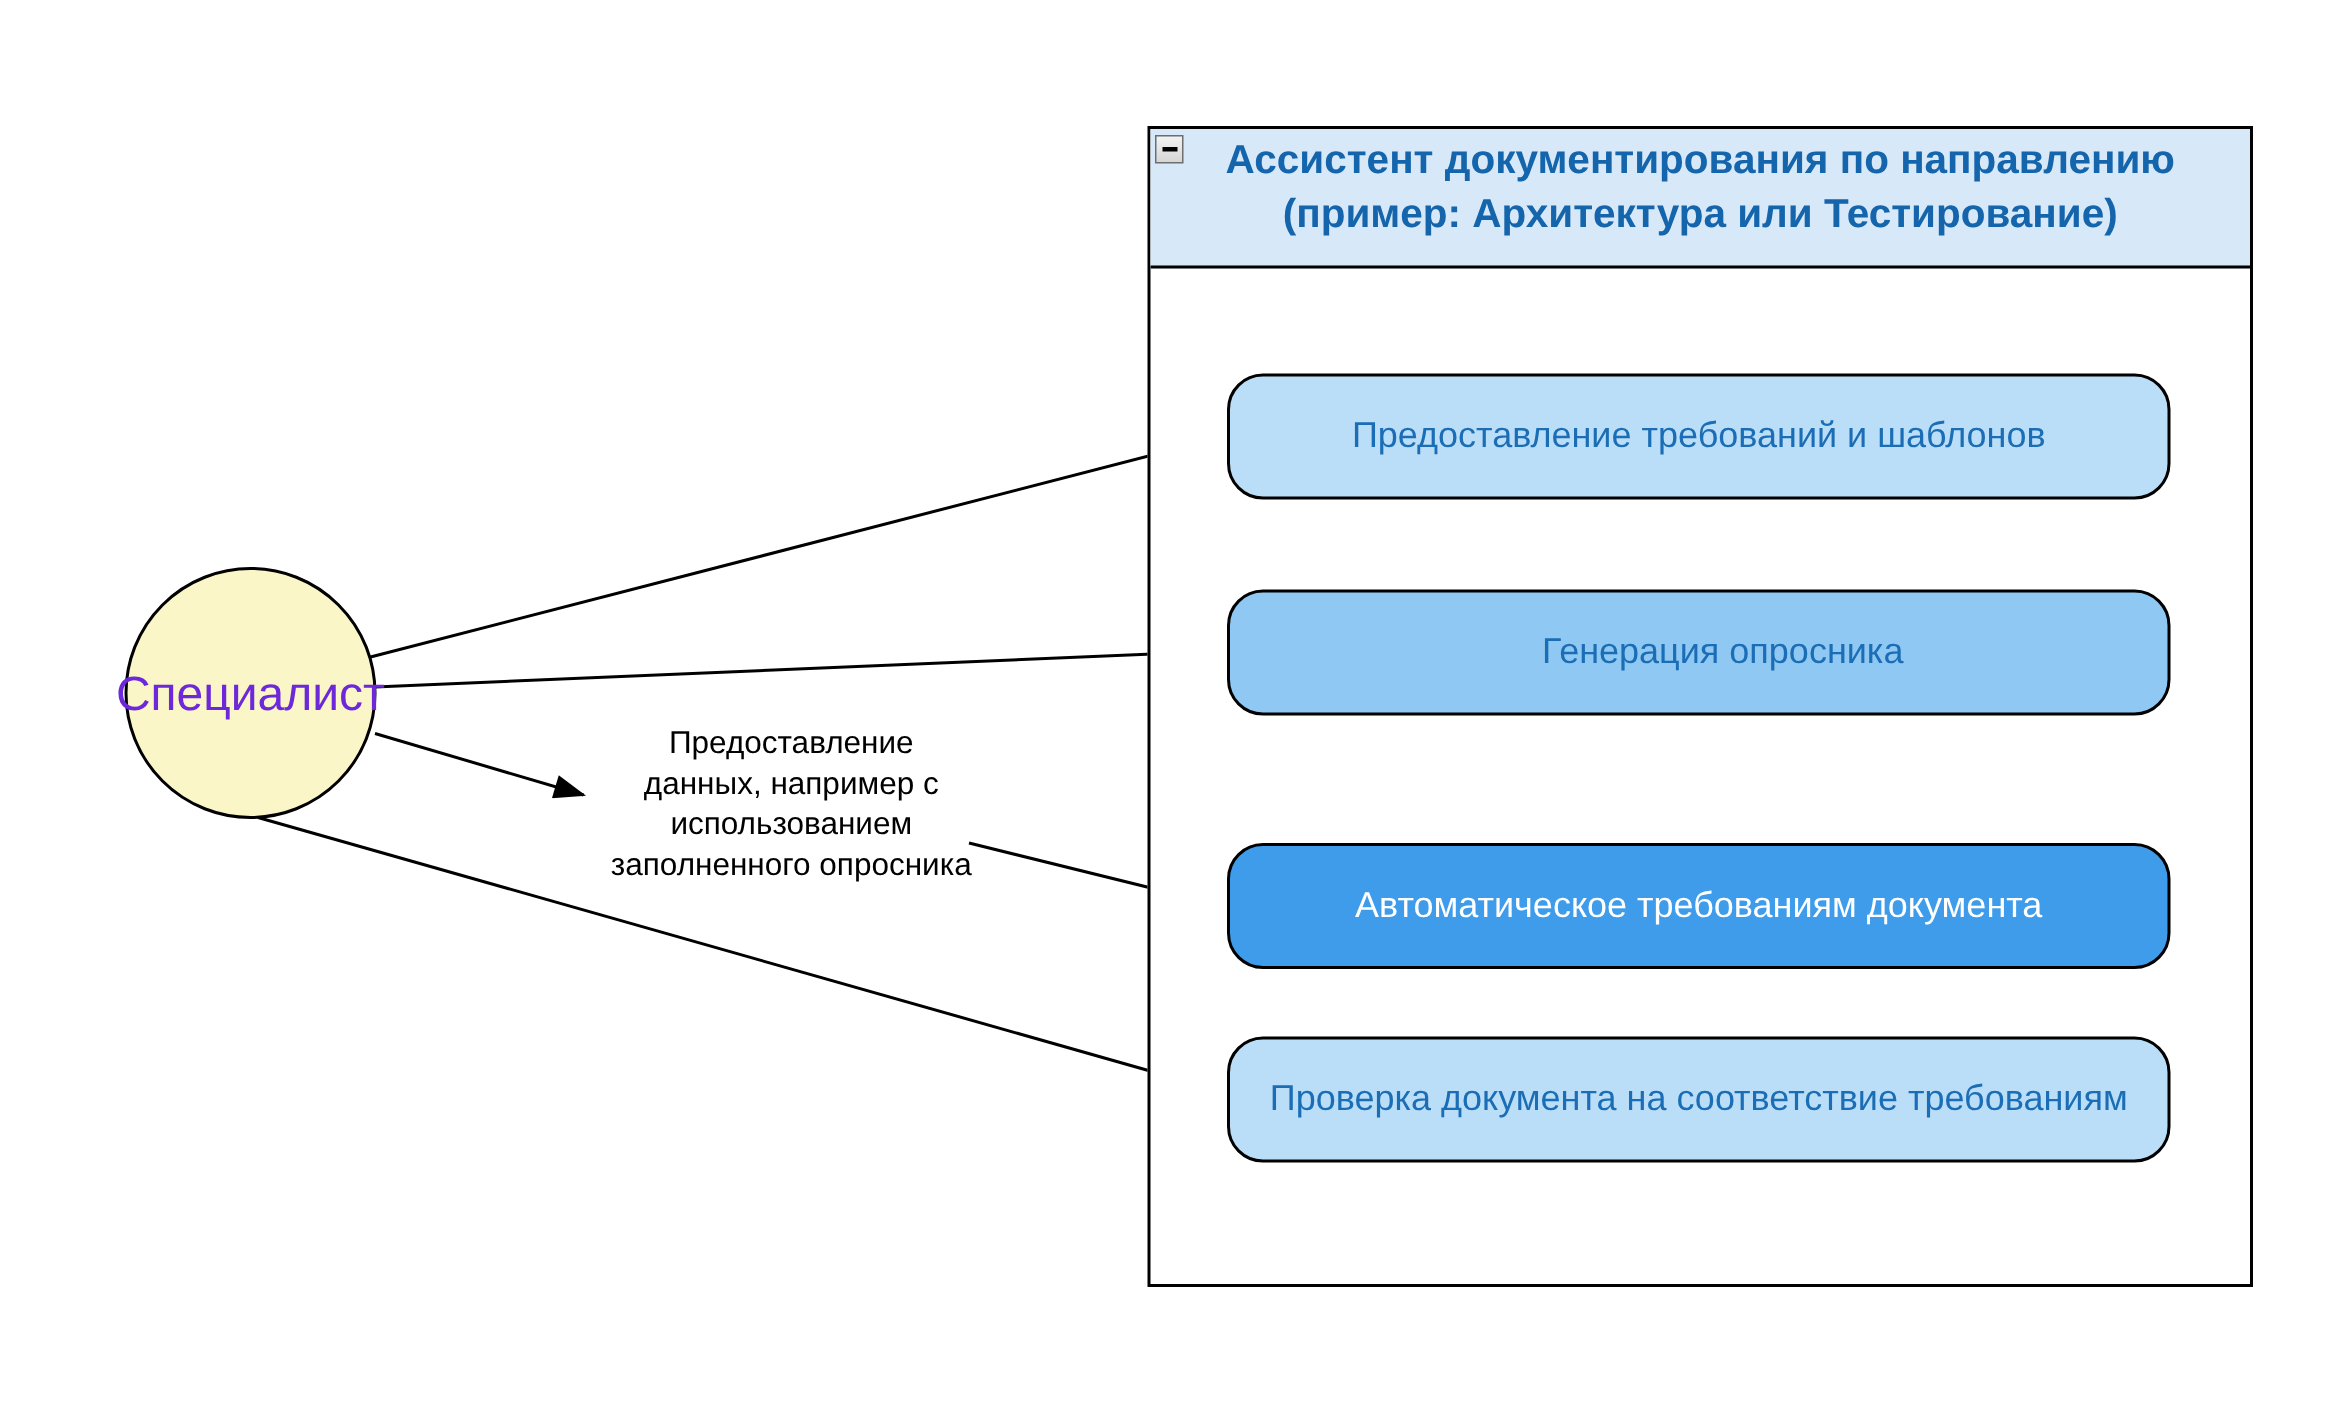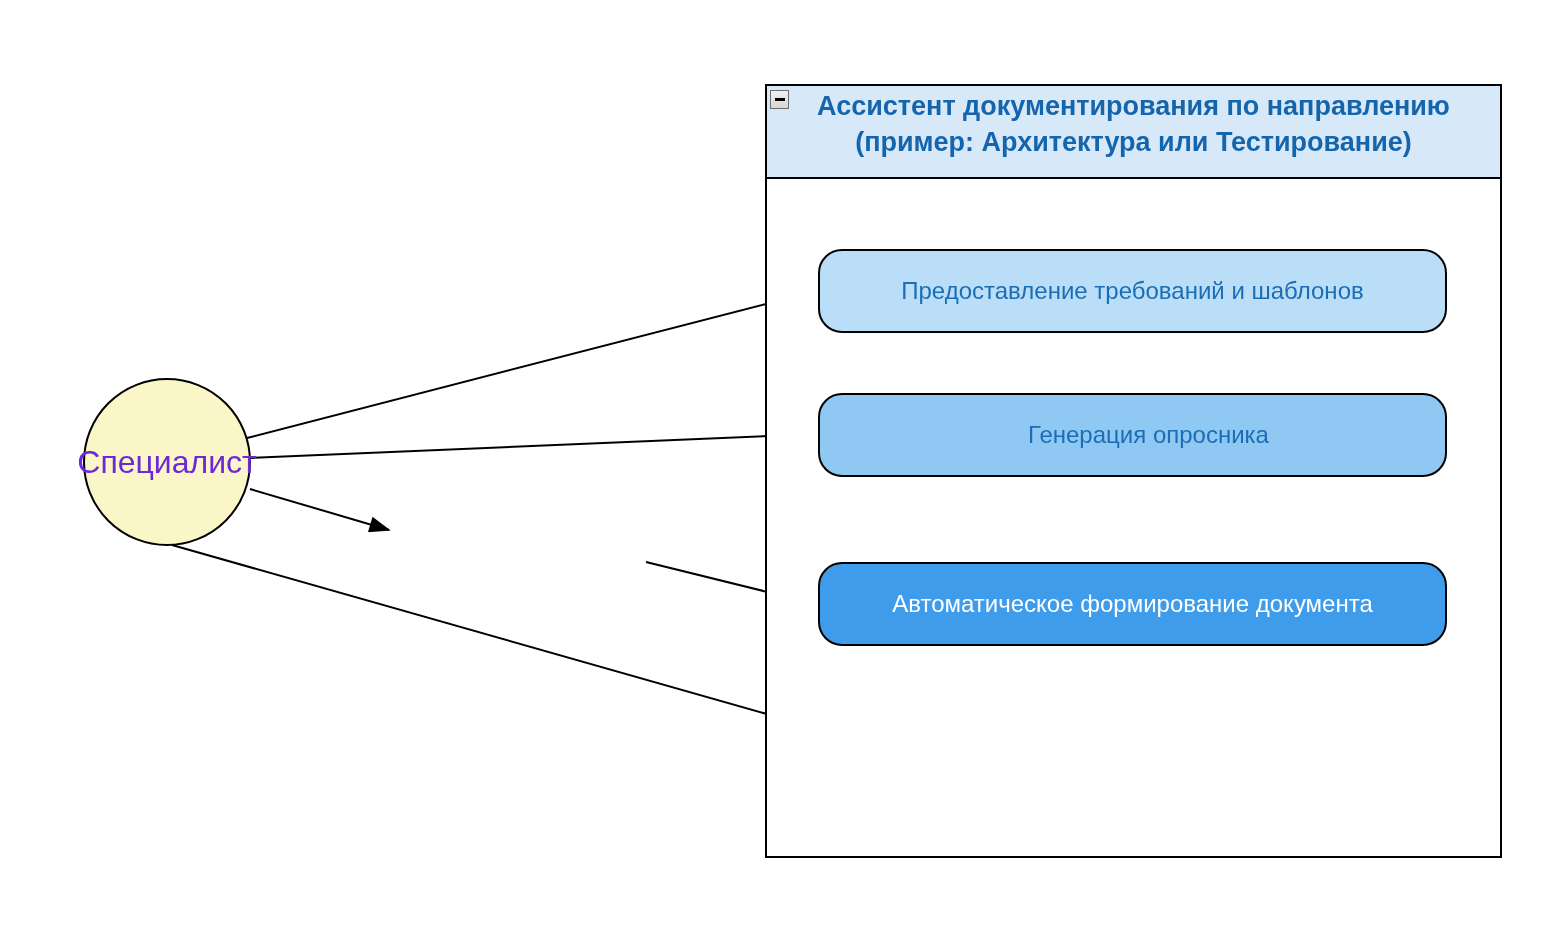--- a/index.html
+++ b/index.html
@@ -128,34 +128,41 @@
     <line x1="250" y1="458" x2="816" y2="434" marker-end="url(#arrowhead)"></line>
     <line x1="250" y1="489" x2="389" y2="530" marker-end="url(#arrowhead)"></line>
     <line x1="646" y1="562" x2="816" y2="604" marker-end="url(#arrowhead)"></line>
     <line x1="172" y1="545" x2="816" y2="728" marker-end="url(#arrowhead)"></line>
   </svg>
 
   <div class="actor">
     <span class="actor-label">Специалист</span>
   </div>
 
+  <div class="edge-label">Предоставление
+данных, например с
+использованием
+заполненного опросника</div>
 
   <div class="system">
     <div class="system-header">
       <span class="collapse-btn">
         <span class="minus-bar"></span>
       </span>
       <div class="system-title">Ассистент документирования по направлению
 (пример: Архитектура или Тестирование)</div>
     </div>
   </div>
 
   <div class="usecase uc-1">
     <span>Предоставление требований и шаблонов</span>
   </div>
   <div class="usecase uc-2">
     <span>Генерация опросника</span>
   </div>
   <div class="usecase uc-3">
-    <span>Автоматическое формирование документа</span>
+    <span>Автоматическое требованиям документа</span>
+  </div>
+  <div class="usecase uc-4">
+    <span>Проверка документа на соответствие требованиям</span>
   </div>
 
 </div>
 
 </body></html>

